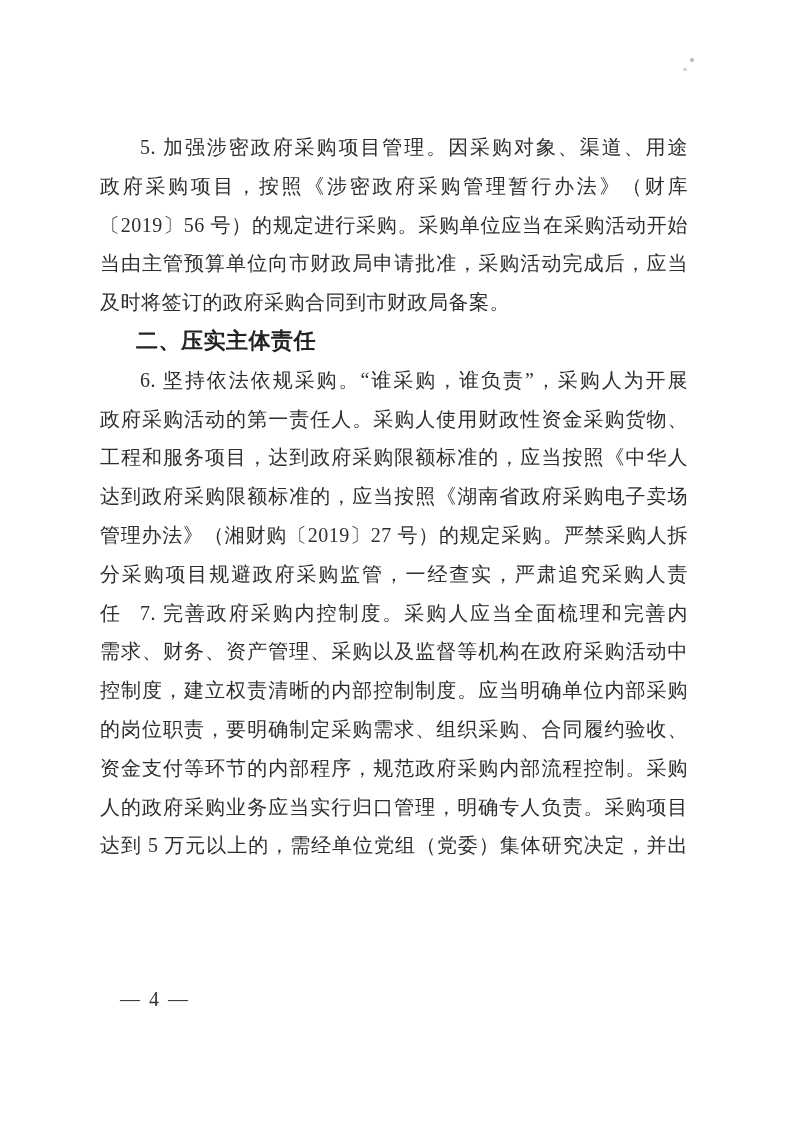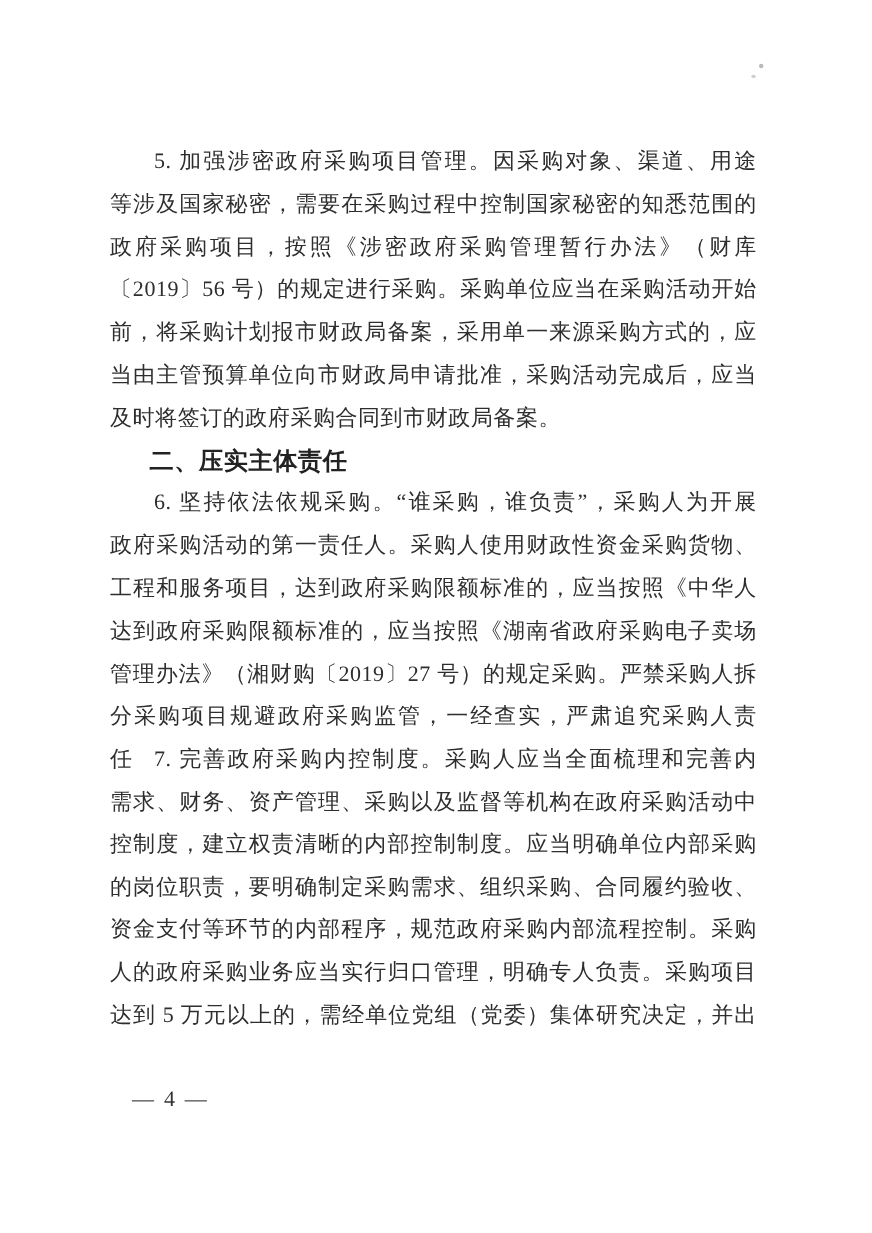--- a/index.html
+++ b/index.html
@@ -67,24 +67,22 @@
 </style>
 </head>
 <body>
 
 <div class="page" style="color: rgb(46, 46, 46); background: rgb(255, 255, 255);">
   <div class="scan-speck speck-1"></div>
   <div class="scan-speck speck-2"></div>
 
   <div class="text-block">
       <div class="line indent">5. 加强涉密政府采购项目管理。因采购对象、渠道、用途</div>
-      <div class="line">等涉及国家秘密，需要在采购过程中控制国家秘密的知悉范围的</div>
       <div class="line">政府采购项目，按照《涉密政府采购管理暂行办法》（财库</div>
       <div class="line">〔2019〕56 号）的规定进行采购。采购单位应当在采购活动开始</div>
-      <div class="line">前，将采购计划报市财政局备案，采用单一来源采购方式的，应</div>
       <div class="line">当由主管预算单位向市财政局申请批准，采购活动完成后，应当</div>
       <div class="line flush">及时将签订的政府采购合同到市财政局备案。</div>
       <div class="line heading flush">二、压实主体责任</div>
       <div class="line indent">6. 坚持依法依规采购。“谁采购，谁负责”，采购人为开展</div>
       <div class="line">政府采购活动的第一责任人。采购人使用财政性资金采购货物、</div>
       <div class="line">工程和服务项目，达到政府采购限额标准的，应当按照《中华人</div>
       <div class="line">达到政府采购限额标准的，应当按照《湖南省政府采购电子卖场</div>
       <div class="line">管理办法》（湘财购〔2019〕27 号）的规定采购。严禁采购人拆</div>
       <div class="line">分采购项目规避政府采购监管，一经查实，严肃追究采购人责任。</div>
       <div class="line indent">7. 完善政府采购内控制度。采购人应当全面梳理和完善内</div>

